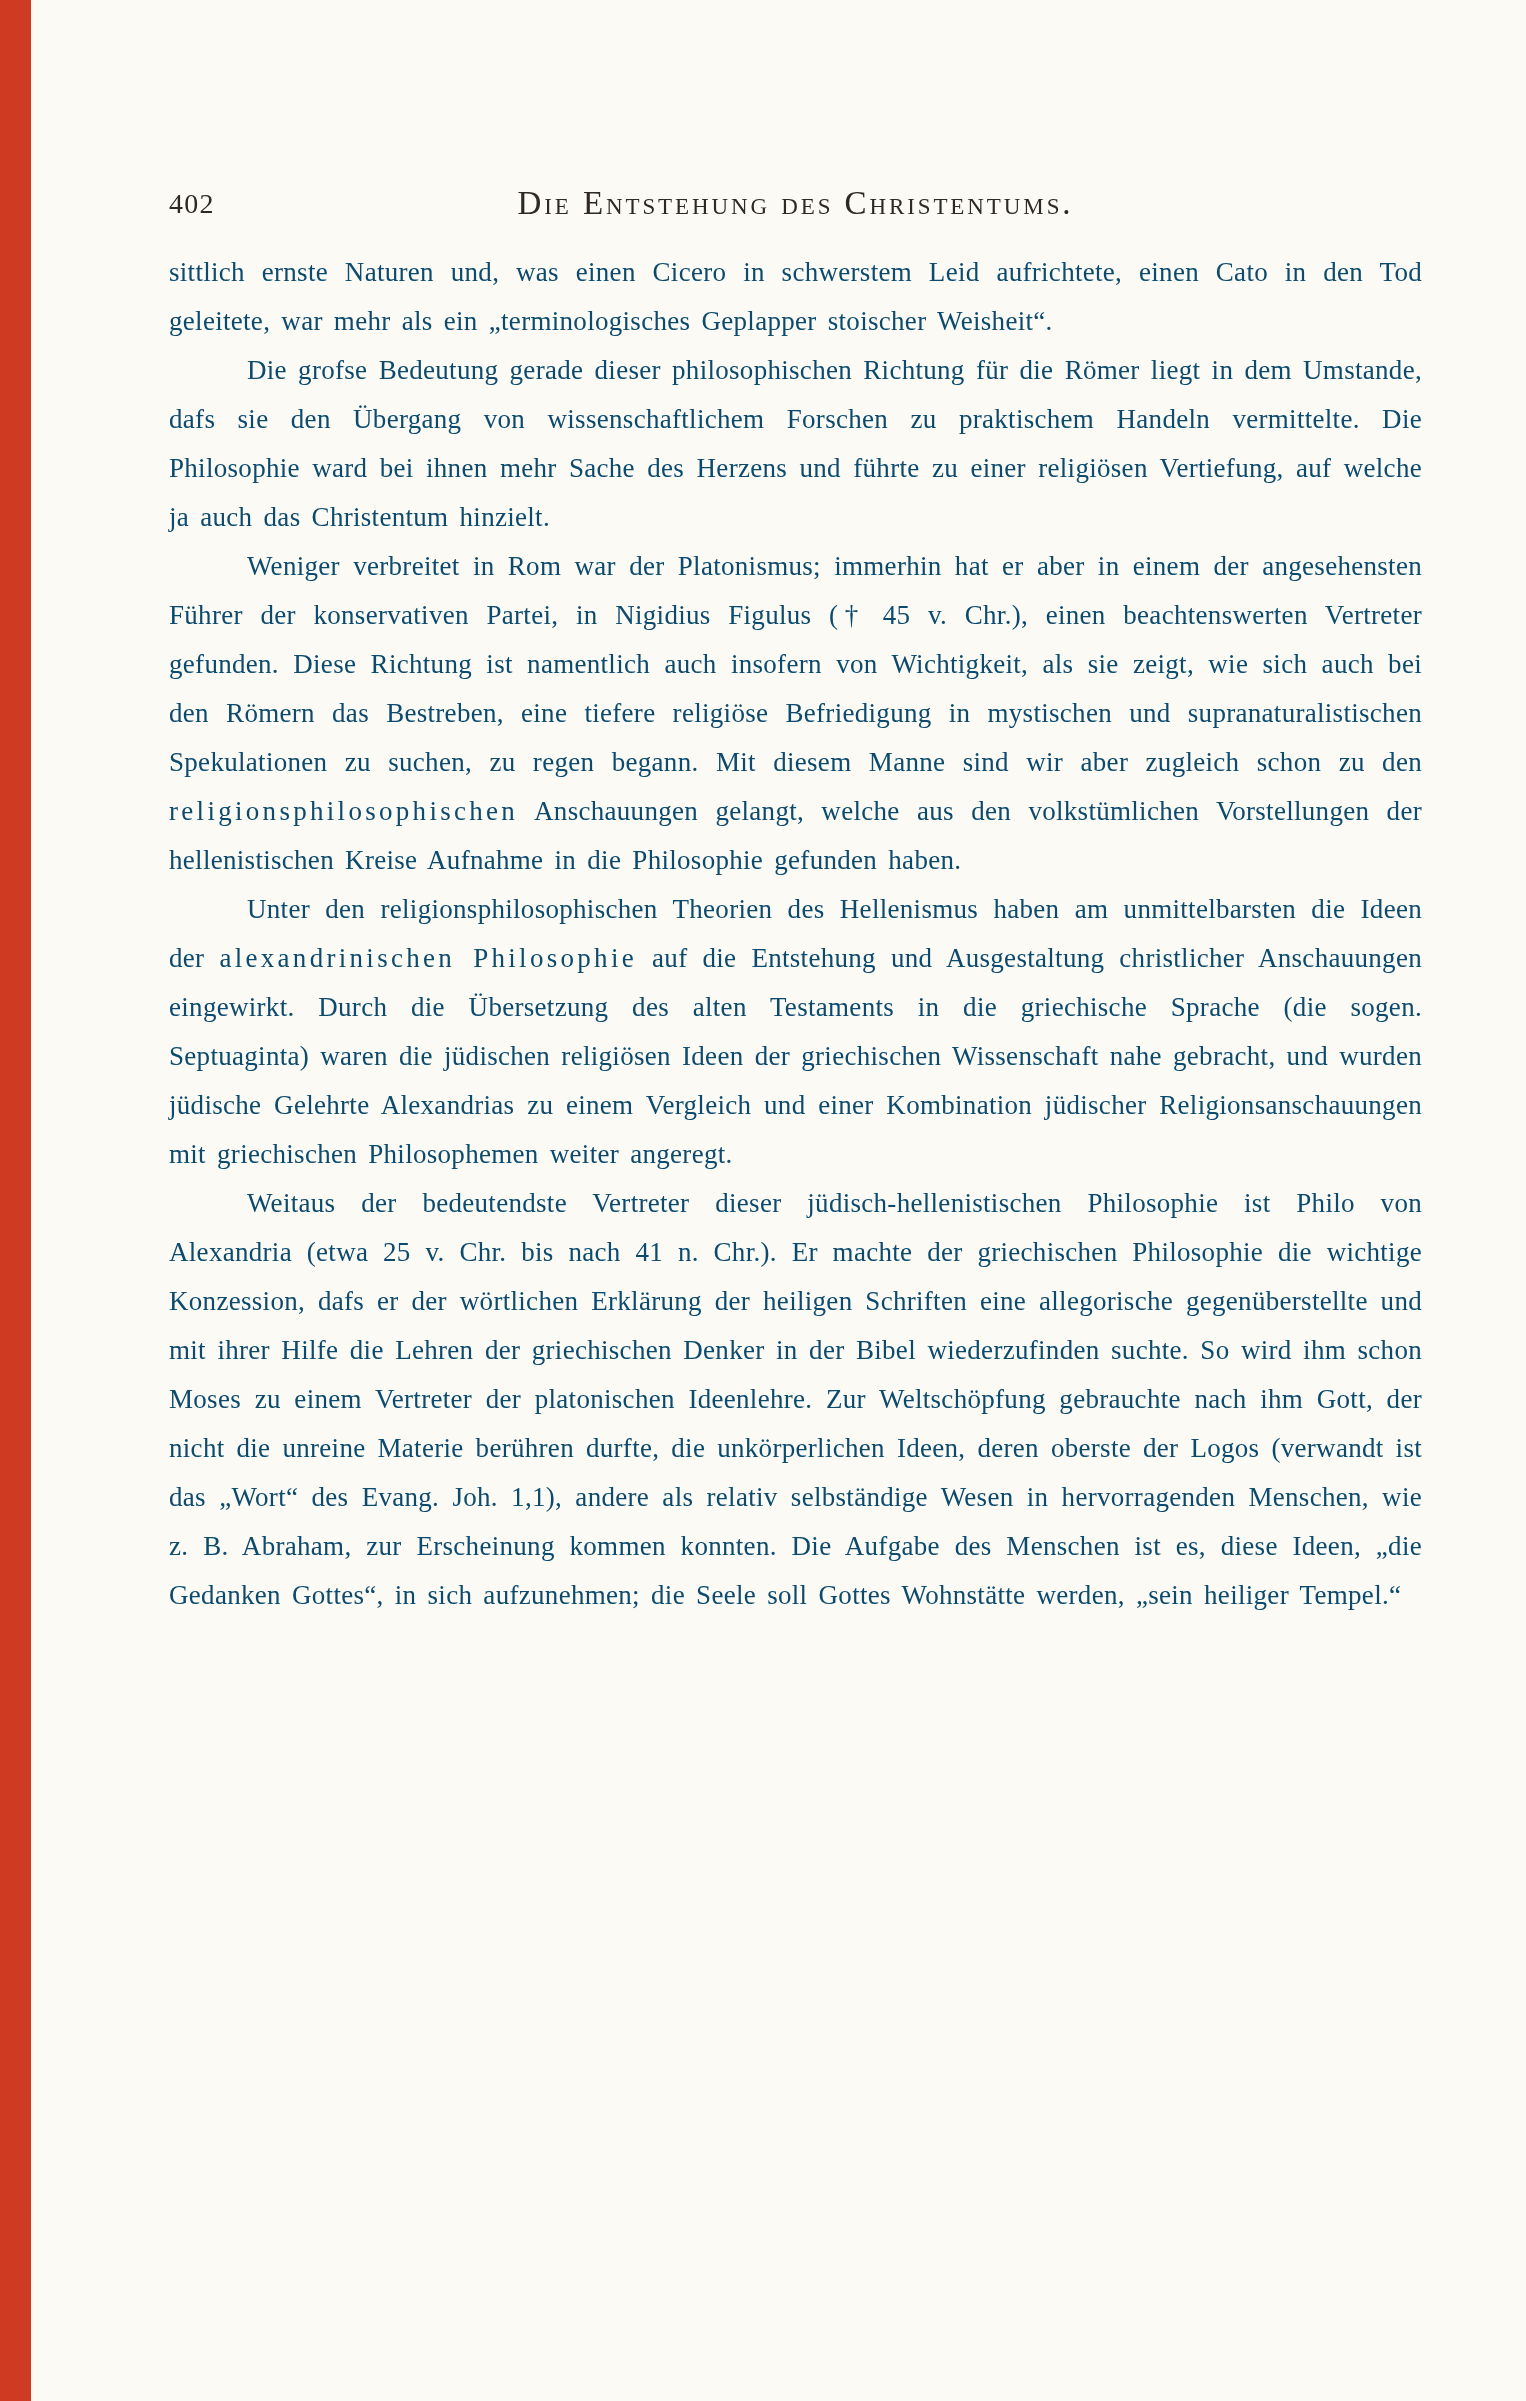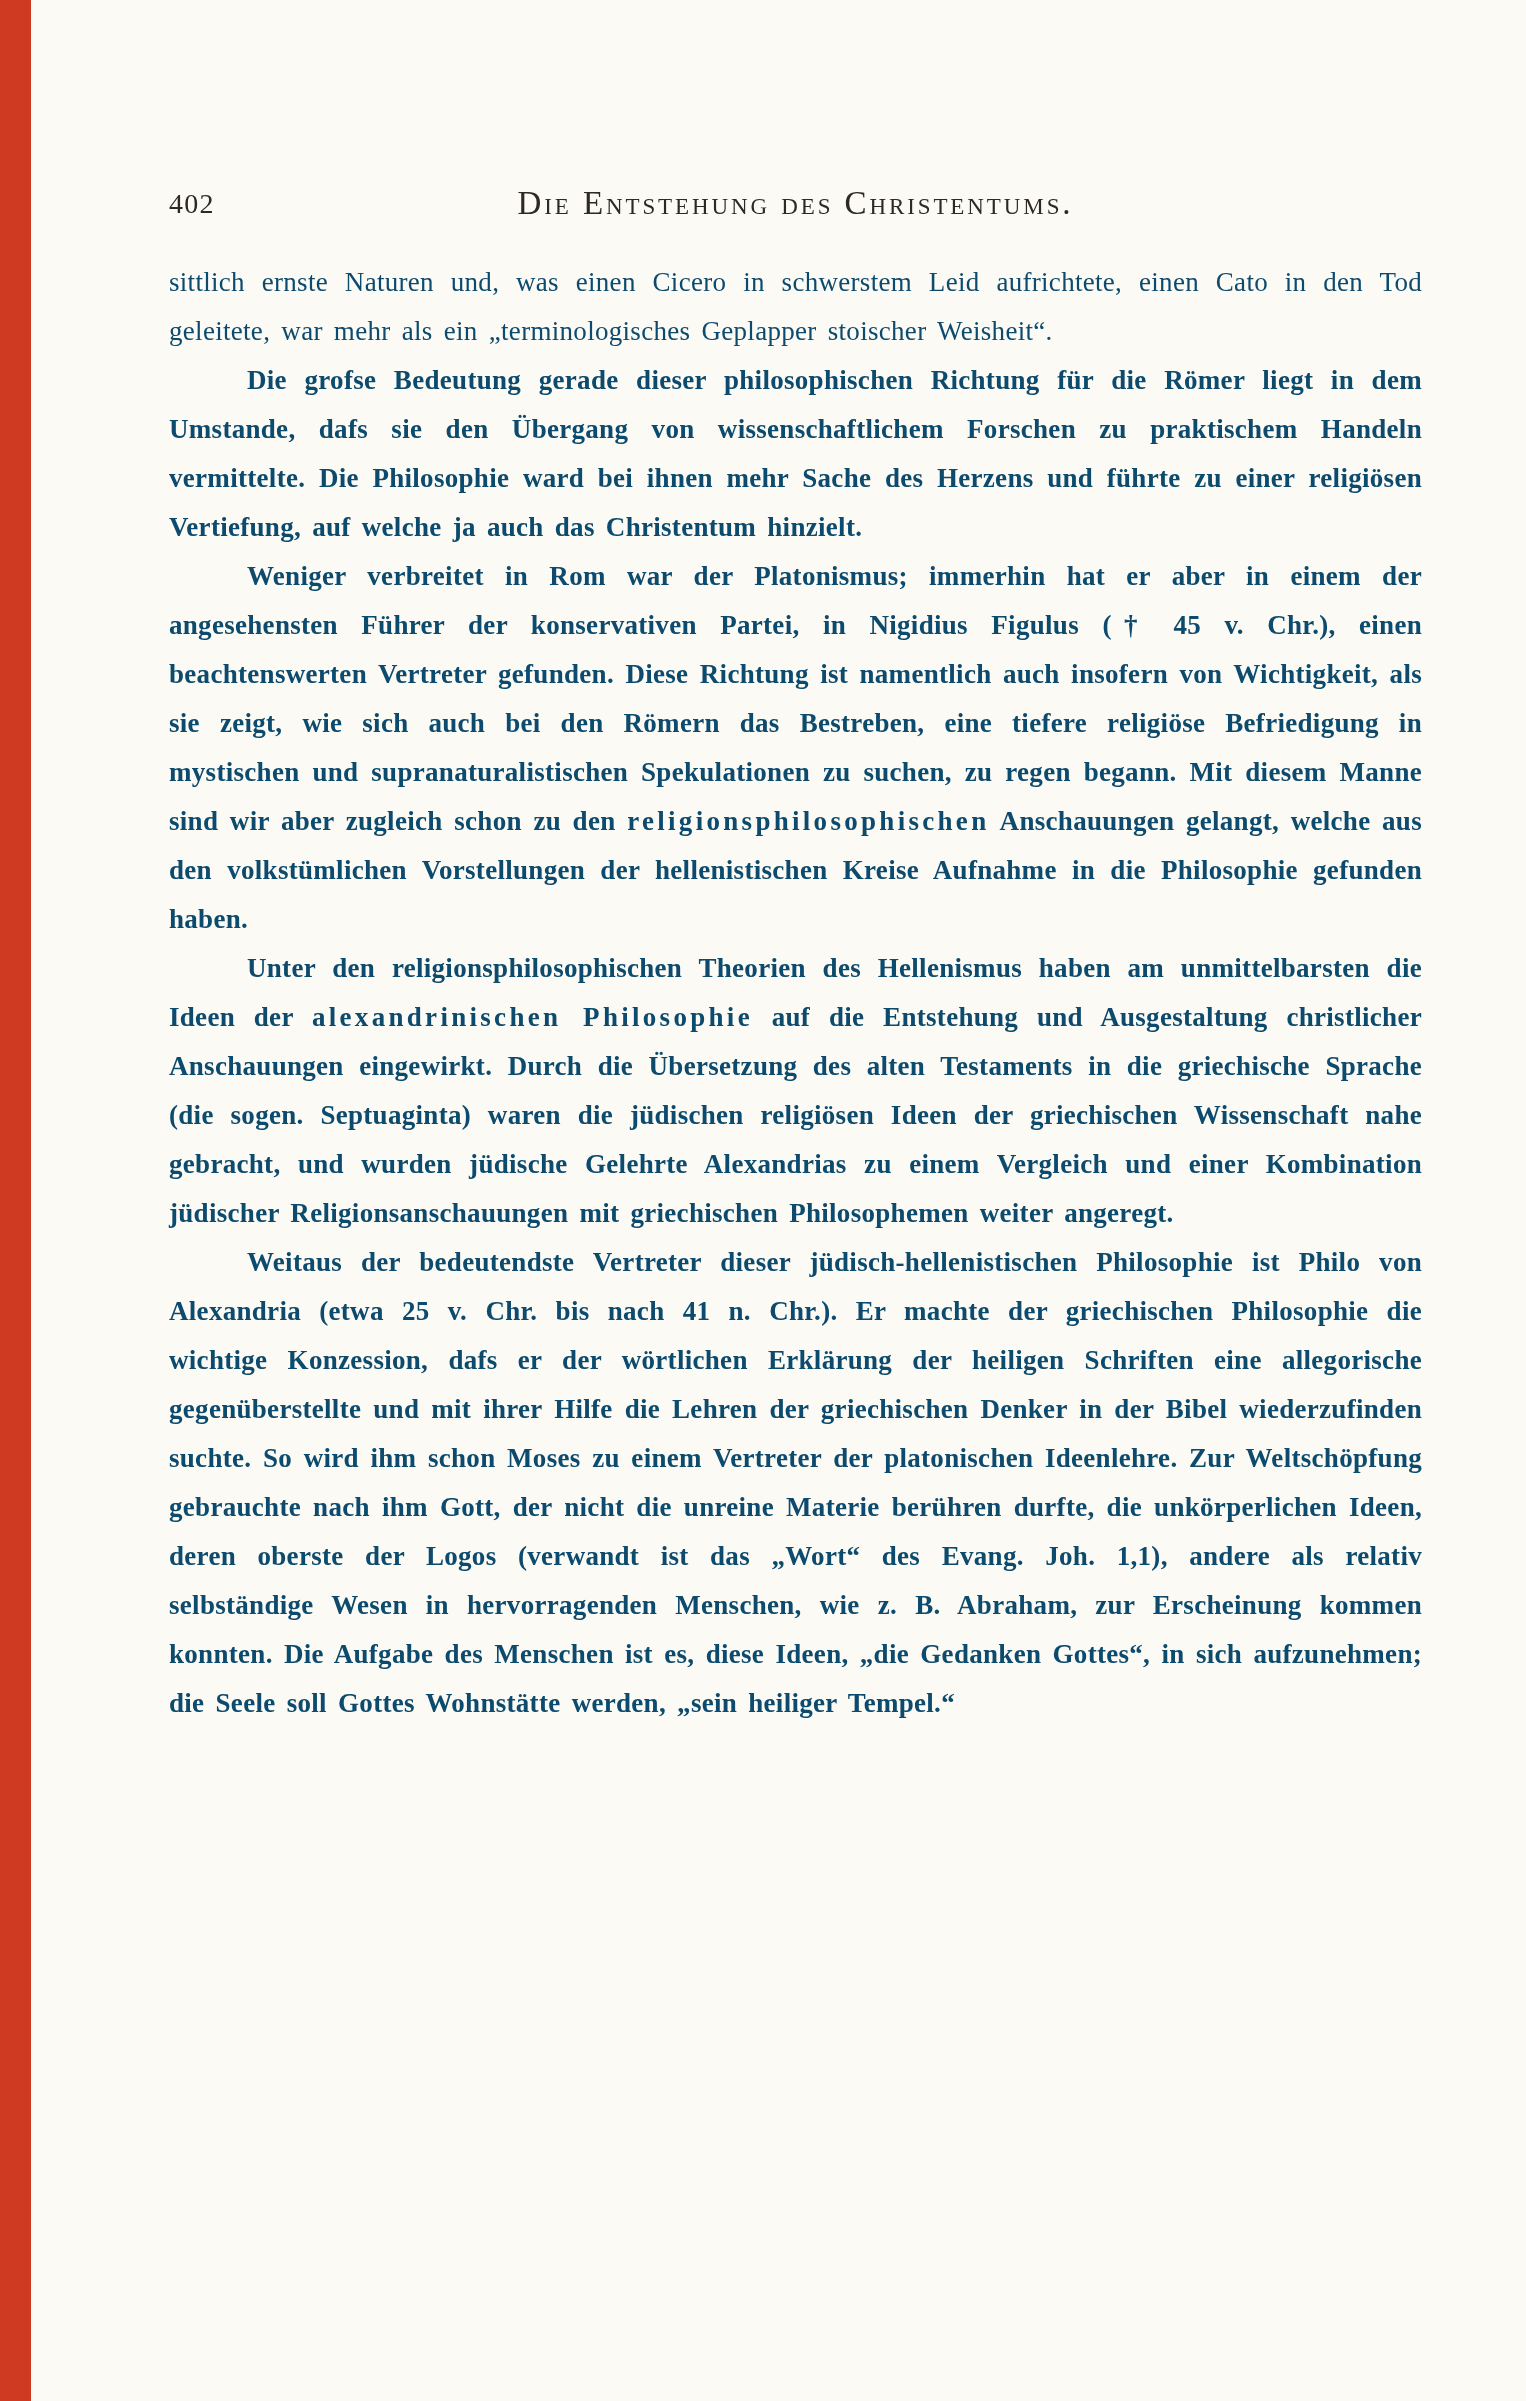--- a/index.html
+++ b/index.html
@@ -38,21 +38,21 @@
     top: 0;
     width: 100%;
     height: 100%;
     padding: 185px 105px 0 169px;
     color: #2e2a23;
   }
 
   .running-head {
     position: relative;
     height: 41px;
-    margin-bottom: 32px;
+    margin-bottom: 22px;
   }
 
   .page-number {
     position: absolute;
     left: 0;
     top: 3.3px;
     font-size: 28px;
     letter-spacing: 1.2px;
   }
 
@@ -69,21 +69,21 @@
     font-size: 27px;
     line-height: 49px;
     text-align: justify;
     hyphens: auto;
     word-spacing: 4.1px;
     letter-spacing: 0.3px;
     color: #332f27;
   }
 
   .para { text-align: justify; }
-  .para.indent { text-indent: 78px; font-weight: bold; }
+  .para.indent { text-indent: 78px; }
 
   
   .sperr { letter-spacing: 3.3px; }
 </style>
 </head>
 <body>
 
 <div class="scan" style="background: rgb(251, 250, 244);">
 
   <div class="edge-stripe" style="background: rgb(206, 58, 34);"></div>

